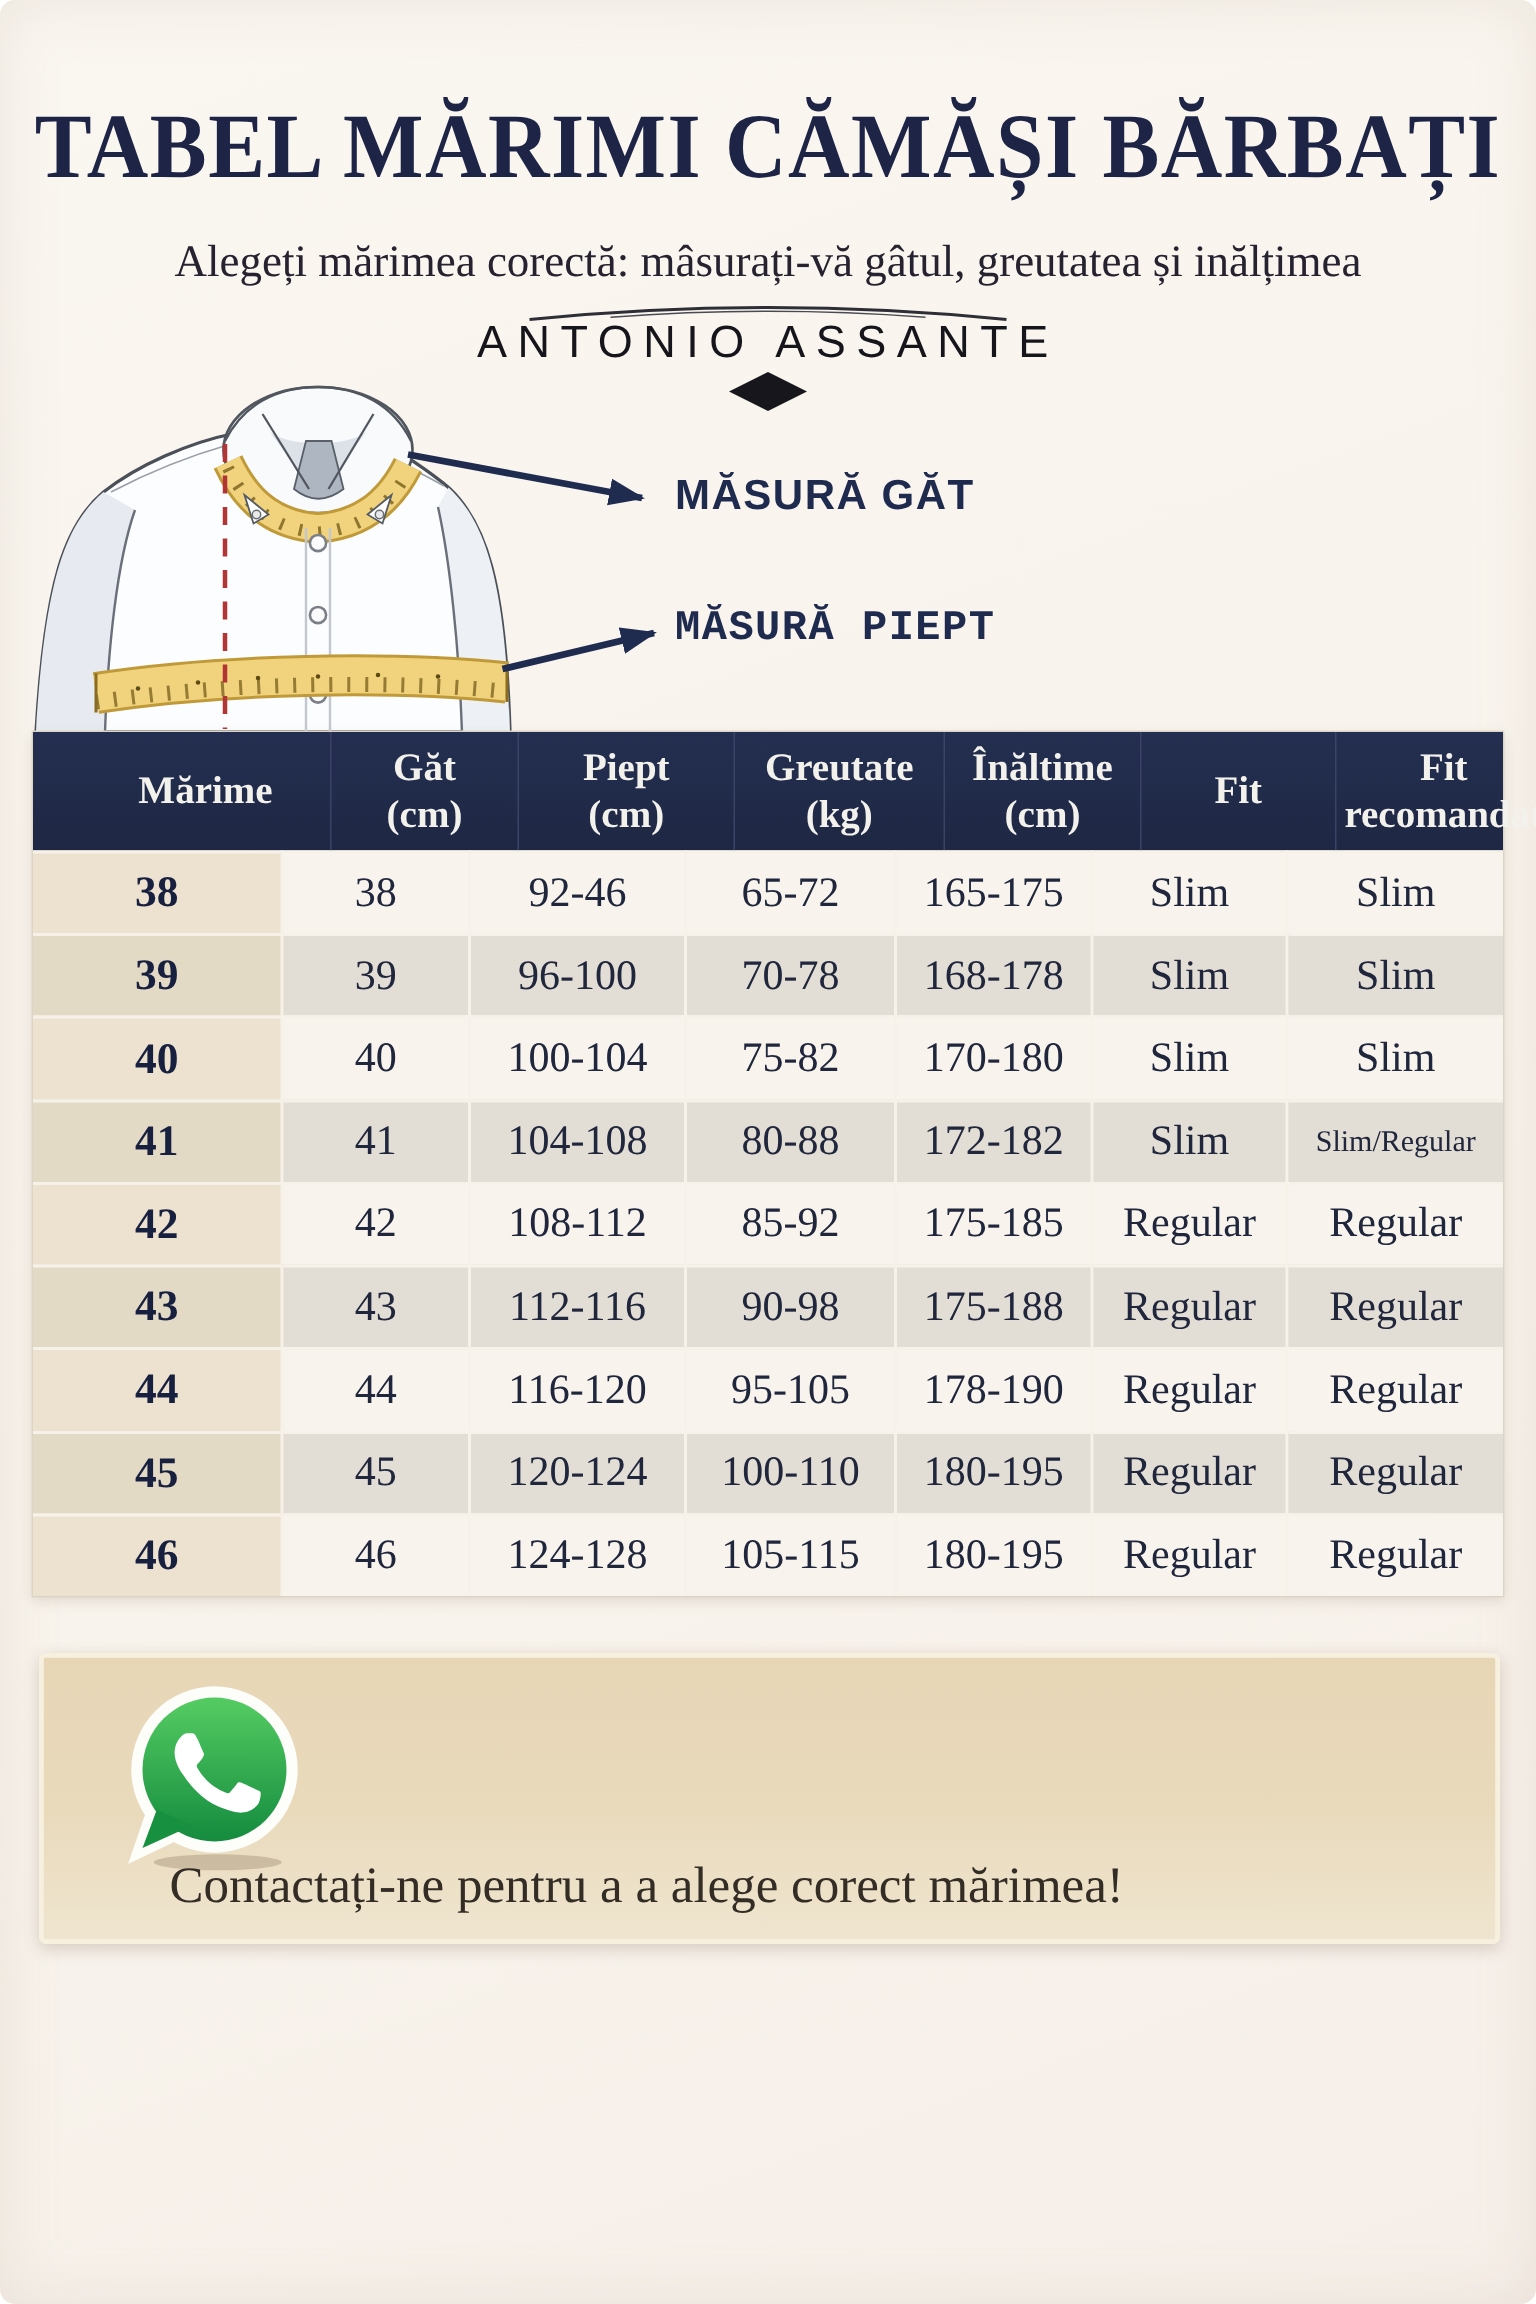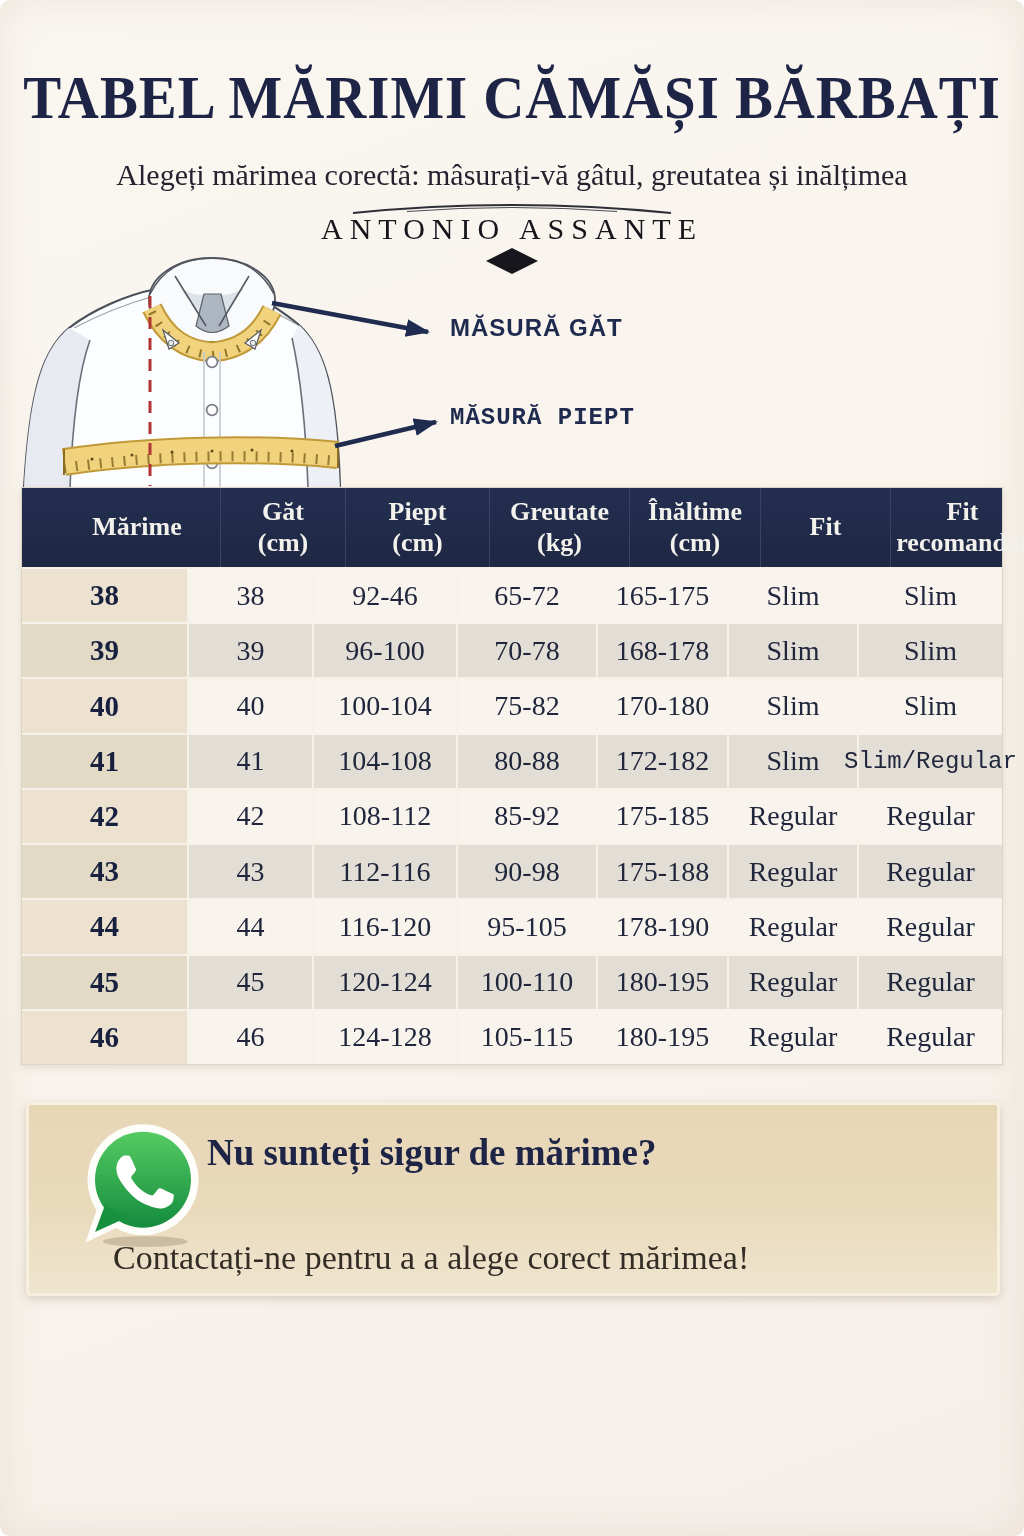--- a/index.html
+++ b/index.html
@@ -11,49 +11,49 @@
 
   
   .title{position:absolute;top:64px;left:0;width:100%;margin:0;text-align:center;
          font:bold 58px "Liberation Serif",serif;color:#1d2445;letter-spacing:1px;
          transform:scale(.98,1.06);}
   .subtitle{position:absolute;top:158px;left:0;width:100%;margin:0;text-align:center;
          font:30px "Liberation Serif",serif;color:#262230;}
 
   .brand{position:absolute;top:200px;left:0;width:100%;text-align:center;}
   .brand .arc{display:block;width:330px;height:16px;margin:0 auto -4px;}
-  .brand-name{font-family:Liberation Serif, serif;font-size:30px;font-weight:400;
+  .brand-name{font-family:Liberation Sans, sans-serif;font-size:30px;font-weight:400;
          color:#15151b;letter-spacing:7px;}
   .brand .diamond{display:block;width:52px;height:26px;margin:2px auto 0;}
 
   
   .illus{position:absolute;top:236px;left:0;width:1024px;height:252px;}
   .illus .shirt{position:absolute;left:0;top:0;width:360px;height:252px;}
   .illus .arrows{position:absolute;left:0;top:0;width:660px;height:252px;}
   .mlabel{position:absolute;font-family:"Liberation Sans",sans-serif;font-weight:bold;
-         font-size:24px;color:#1e2a4e;letter-spacing:1px;white-space:nowrap;}
+         font-size:28px;color:#1e2a4e;letter-spacing:1px;white-space:nowrap;}
   .mlabel.neck{left:450px;top:78px;}
   .mlabel.chest{left:450px;top:168px;font-family:Liberation Mono, monospace;}
 
   
   .table{position:absolute;top:488px;left:22px;width:980px;
          box-shadow:0 0 0 1px #dcd5c7,0 3px 8px rgba(120,100,70,.18);}
   .thead,.tr{display:grid;grid-template-columns:167px 125px 144px 140px 131px 130px 143px;}
   .thead{height:79px;background:linear-gradient(180deg,#242e50,#1e2844);padding-left:32px;}
   .th{display:flex;align-items:center;justify-content:center;text-align:center;
       color:#f3f1ec;font:bold 26px "Liberation Serif",serif;line-height:1.18;
       white-space:pre-line;border-right:1px solid #3a4366;}
   .th:last-child{border-right:none;}
   .tbody{height:497px;display:grid;grid-auto-rows:1fr;}
   .td{display:flex;align-items:center;justify-content:center;
       font:28px "Liberation Serif",serif;color:#20263c;
       border-right:2px solid #f7f2e9;border-top:2px solid #f7f2e9;}
   .td:last-child{border-right:none;}
   .td.c0{font-weight:bold;font-size:29px;color:#18203f;}
-  .td.condensed{font-size:24px;font-family:Liberation Mono, monospace;}
+  .td.condensed{font-size:20px;}
   .tr.odd  .td{background:#f8f4ed;}
   .tr.odd  .td.c0{background:#ece2cf;}
   .tr.even .td{background:#e3ded5;}
   .tr.even .td.c0{background:#e3dac6;}
 
   
   .contact{position:absolute;top:1102px;left:26px;width:968px;height:188px;
          background:linear-gradient(180deg,#e7d6b6 0%,#e9dabc 55%,#efe5cf 100%);
          border:3px solid #f7f0df;border-radius:5px;
          box-shadow:0 3px 10px rgba(120,100,70,.25);}
@@ -258,17 +258,16 @@
             <stop offset="1" stop-color="#148b3e"></stop>
         </linearGradient>
       </defs>
       <ellipse cx="62" cy="113" rx="40" ry="5" fill="rgba(90,70,40,0.22)"></ellipse>
       <circle cx="60" cy="55" r="52" fill="#fdfdfa"></circle>
       <polygon points="17,82 6,114 44,96" fill="#fdfdfa"></polygon>
       <circle cx="60" cy="55" r="45" fill="url(#wg)"></circle>
       <polygon points="24,80 15,104 46,90" fill="#17903f"></polygon>
       <path fill="#ffffff" transform="translate(13,8) scale(0.82)" d="M43.5 32.5c-1.2-2.7-2.5-2.8-3.6-2.8l-3.1-.1c-1.1 0-2.8.4-4.3 2-1.5 1.6-5.6 5.5-5.6 13.4s5.8 15.5 6.6 16.6c.8 1.1 11.2 17.8 27.6 24.3 13.6 5.4 16.4 4.3 19.3 4 3-.3 9.6-3.9 10.9-7.7 1.4-3.8 1.4-7 1-7.7-.4-.7-1.5-1.1-3.2-1.9-1.7-.8-9.6-4.7-11.1-5.2-1.5-.5-2.6-.8-3.6.8-1.1 1.6-4.2 5.2-5.1 6.3-.9 1.1-1.9 1.2-3.5.4-1.7-.8-6.7-2.5-12.8-7.9-4.7-4.2-7.9-9.4-8.8-11-.9-1.7-.1-2.6.7-3.4.7-.7 1.7-1.9 2.5-2.9.8-1 1.1-1.7 1.6-2.8.5-1.1.3-2-.2-2.8-.5-.8-3.5-8.7-5.3-11.6z"></path>
     </svg>
-    <div class="c1">Nu sunteți sigur de mărime?</div>
     <div class="c3">Contactați-ne pentru a a alege corect mărimea!</div>
   </div>
 
 </div>
 
 </body></html>

